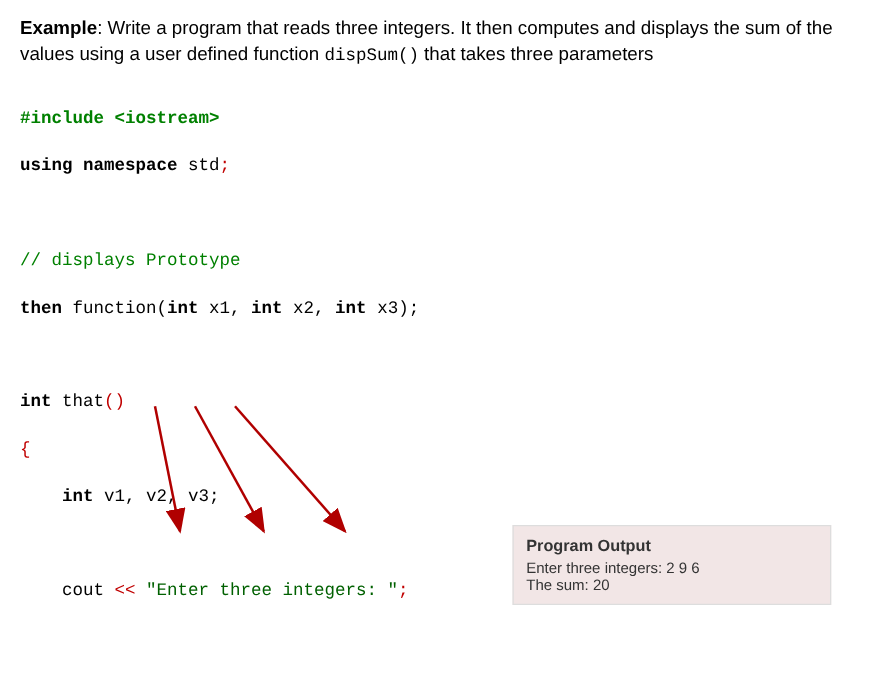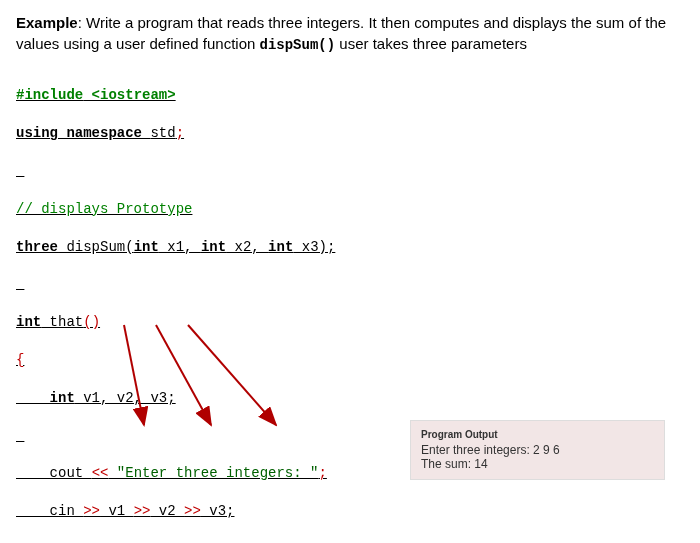--- a/index.html
+++ b/index.html
@@ -10,74 +10,73 @@
     background: #fff;
     position: relative;
   }
   .header-text {
     padding: 12px 16px 8px 16px;
     font-size: 15px;
     line-height: 1.4;
     color: #000;
   }
   .header-text b { font-weight: bold; text-align: right; }
-  code.inline { font-family: "Courier New", monospace; font-size: 14px; font-weight: bold; }
+  code.inline { font-family: "Courier New", monospace; font-size: 14px; }
   .code-block {
     padding: 4px 16px 0 16px;
     font-family: "Courier New", monospace;
     font-size: 14px;
     line-height: 1.35;
     white-space: pre;
     position: relative;
   }
-  .line { display: block; text-decoration: underline; } 
+  .line { display: block; } 
   .pp { color: #008000; font-weight: bold; }
   .comment { color: #008000; }
   .type { font-weight: bold; }
   .op { color: #c00000; }
   .str { color: #006000; }
   .output-box {
     position: absolute;
     left: 410px;
     top: 420px;
     width: 255px;
     background: #f2e6e6;
     padding: 8px 10px;
     font-size: 12px;
     border: 1px solid #ddd;
     color: #333;
   }
-  .output-box .title { font-weight: bold; margin-bottom: 3px; font-size: 10px; }
+  .output-box .title { font-weight: bold; margin-bottom: 3px; font-size: 13px; }
   svg.arrows {
     position: absolute;
     left: 16px;
     top: 95px;
     pointer-events: none;
   }
 </style>
 </head>
 <body>
 
 <div class="header-text">
-  <b>Example</b><span>: Write a program that reads three integers. It then computes and displays the sum of the values using a user defined function </span><code class="inline">dispSum()</code><span> user takes three parameters</span>
+  <b>Example</b><span>: Write a program that reads three integers. It then computes and displays the sum of the values using a user defined function </span><code class="inline">dispSum()</code><span> that takes three parameters</span>
 </div>
 
 <div class="code-block">
 <span class="line"><span class="pp">#include</span><span class="pp"> &lt;iostream&gt;</span></span>
 <span class="line"><span class="type">using namespace </span><span>std</span><span class="op">;</span></span>
 <span class="line"> </span>
 <span class="line"><span class="comment">// displays Prototype</span></span>
-<span class="line"><span class="type">three</span><span> dispSum(</span><span class="type">int</span><span> x1, </span><span class="type">int</span><span> x2, </span><span class="type">int</span><span> x3);</span></span>
+<span class="line"><span class="type">then</span><span> function(</span><span class="type">int</span><span> x1, </span><span class="type">int</span><span> x2, </span><span class="type">int</span><span> x3);</span></span>
 <span class="line"> </span>
 <span class="line"><span class="type">int</span><span> that</span><span class="op">()</span></span>
 <span class="line"><span class="op">{</span></span>
 <span class="line"><span class="type">    int</span><span> v1, v2, v3;</span></span>
 <span class="line"> </span>
 <span class="line"><span>    cout </span><span class="op">&lt;&lt;</span><span class="str"> "Enter three integers: "</span><span class="op">;</span></span>
-<span class="line"><span>    cin </span><span class="op">&gt;&gt;</span><span> v1 </span><span class="op">&gt;&gt;</span><span> v2 </span><span class="op">&gt;&gt;</span><span> v3;</span></span>
 <span class="line"> </span>
 
 
 
 
 
 
 
 
 </div>
@@ -89,14 +88,14 @@
     </marker>
   </defs>
   <line x1="108" y1="230" x2="128" y2="330" stroke="#b00000" stroke-width="2" marker-end="url(#ah)"></line>
   <line x1="140" y1="230" x2="195" y2="330" stroke="#b00000" stroke-width="2" marker-end="url(#ah)"></line>
   <line x1="172" y1="230" x2="260" y2="330" stroke="#b00000" stroke-width="2" marker-end="url(#ah)"></line>
 </svg>
 
 <div class="output-box">
   <div class="title">Program Output</div>
   <div>Enter three integers: 2 9 6</div>
-  <div>The sum: 14</div>
+  <div>The sum: 20</div>
 </div>
 
 </body></html>

